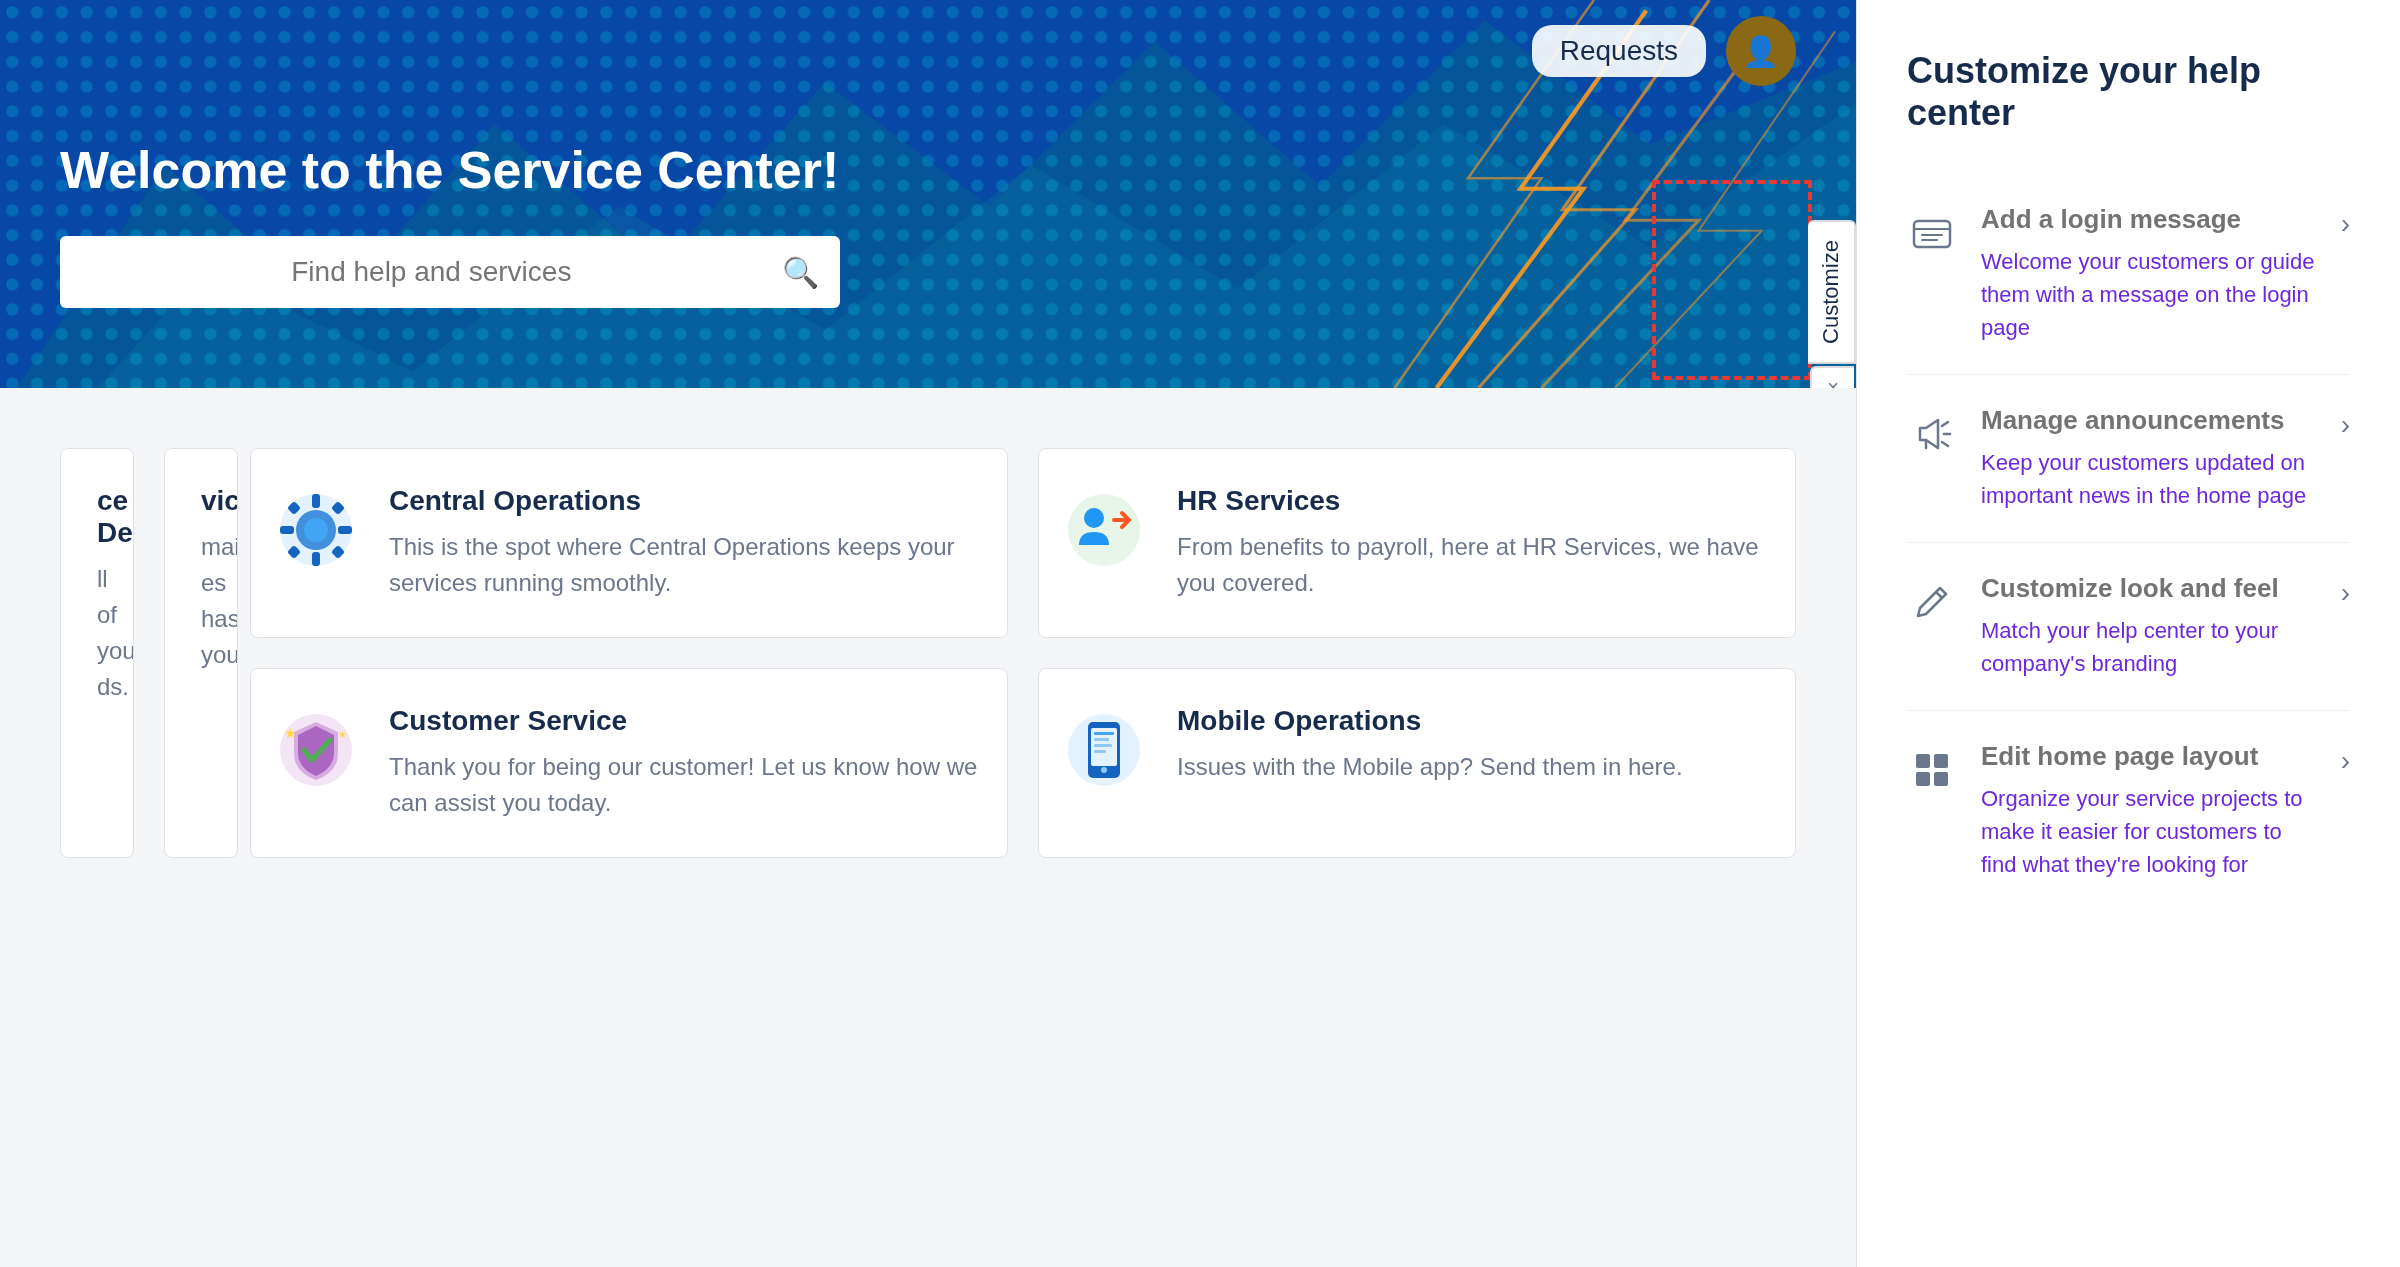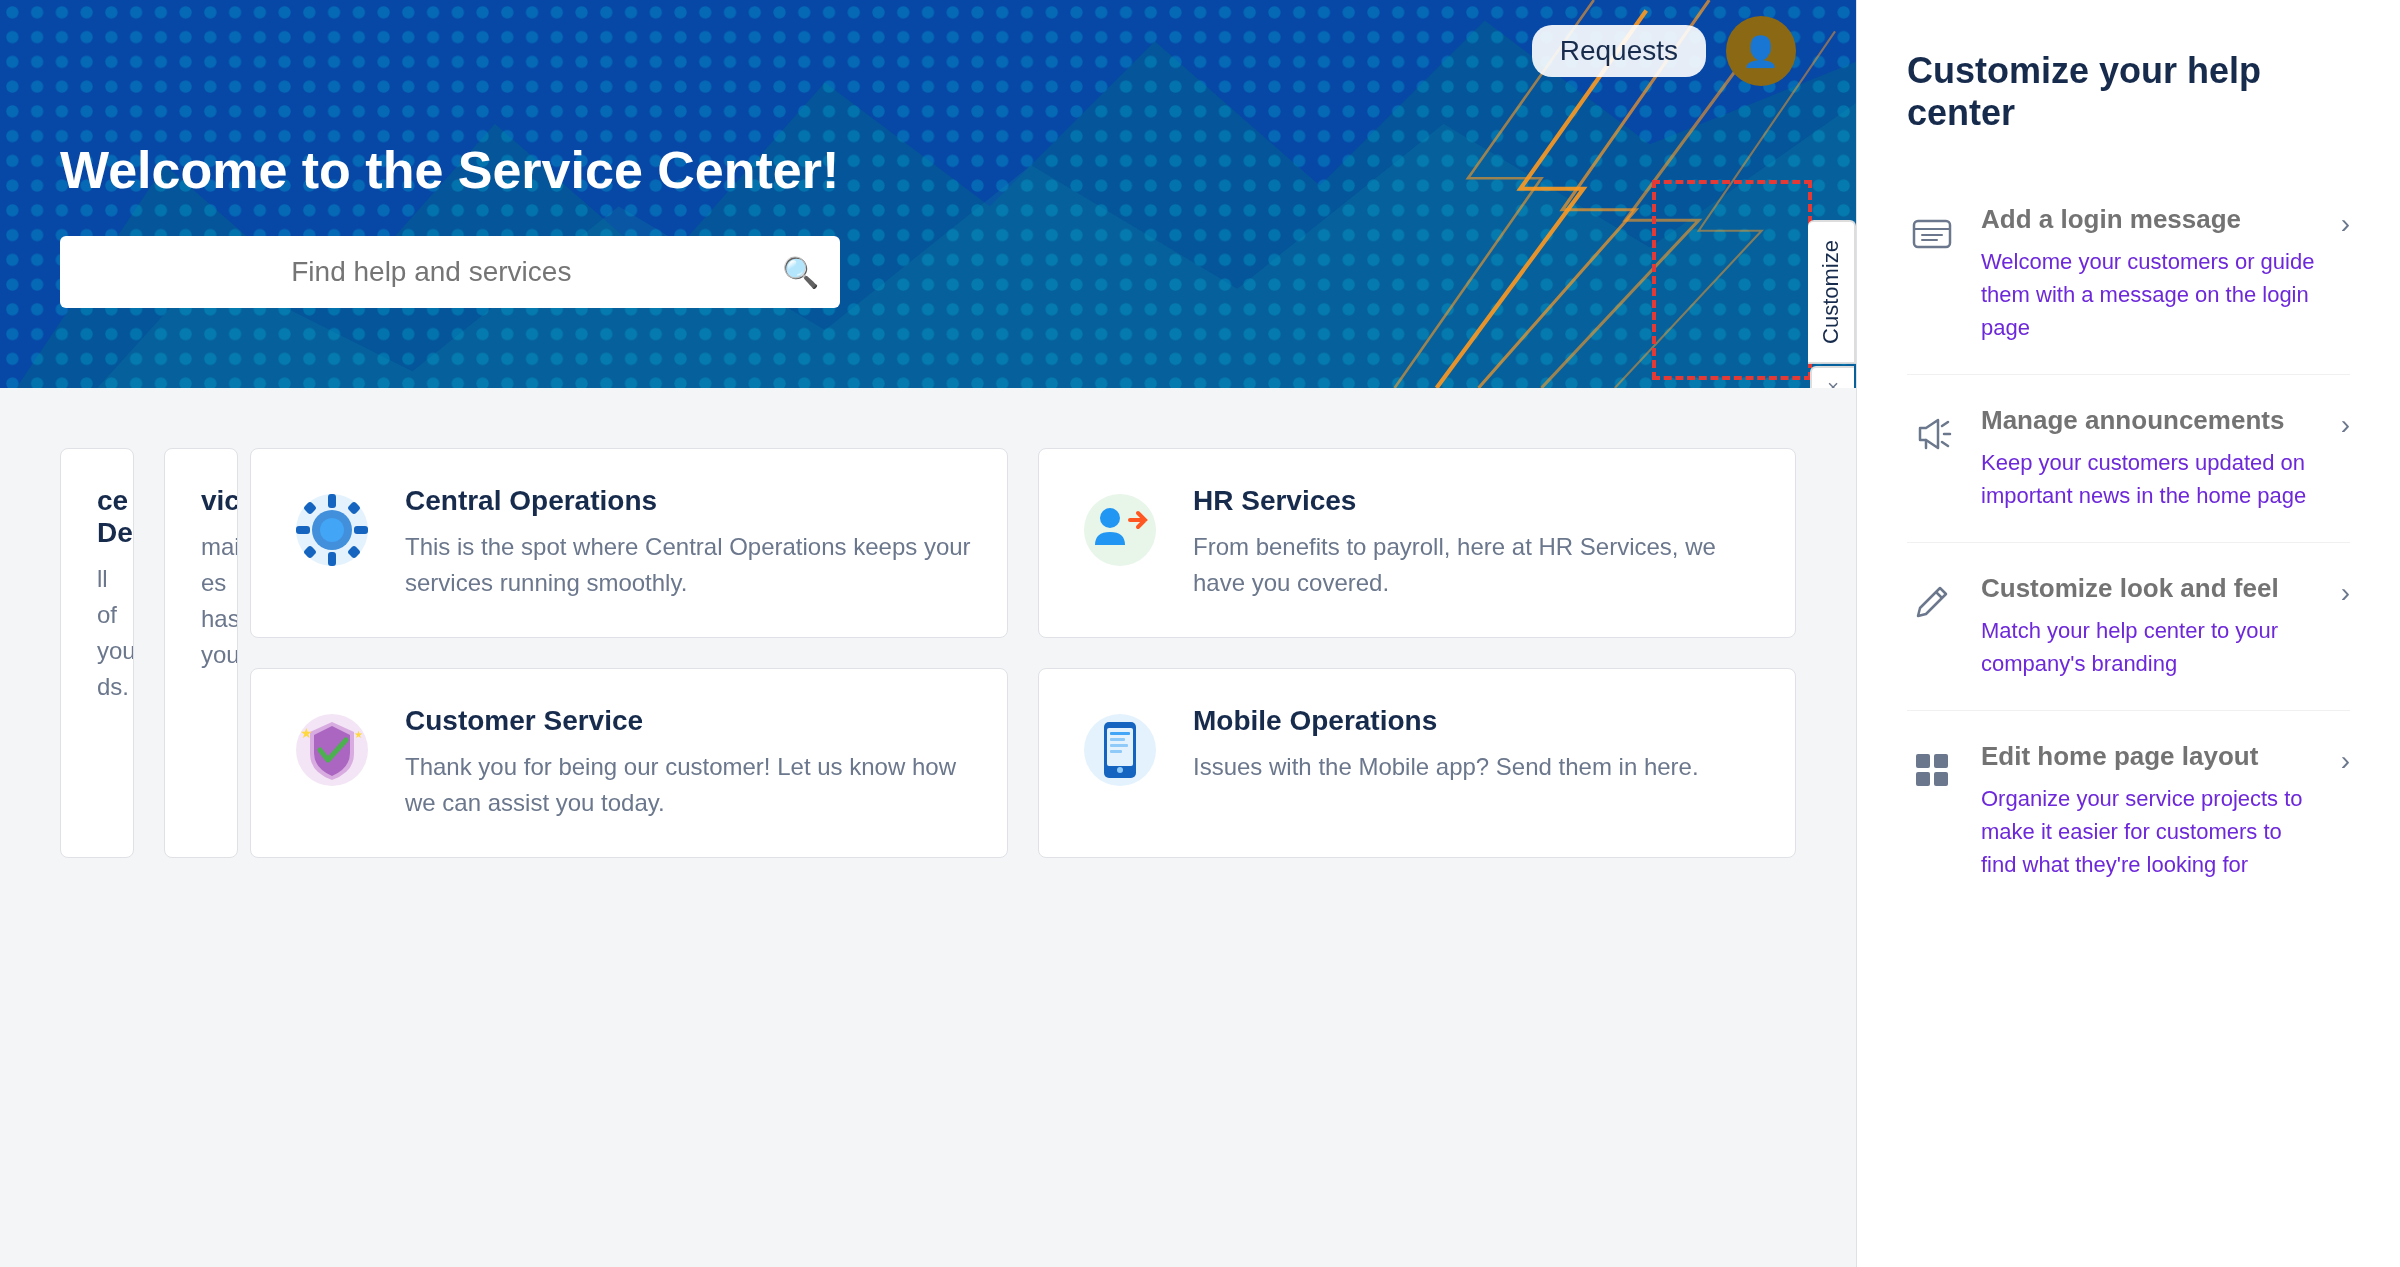--- a/index.html
+++ b/index.html
@@ -153,21 +153,21 @@
     }
     .services-grid {
       display: grid;
       grid-template-columns: repeat(auto-fill, minmax(580px, 1fr));
       gap: 30px;
     }
     .service-card {
       background: white;
       border: 1px solid #dfe1e6;
       border-radius: 8px;
-      padding: 36px 36px;
+      padding: 36px 20px;
       display: flex;
       align-items: flex-start;
       gap: 28px;
       cursor: pointer;
     }
     .service-icon {
       width: 90px;
       height: 90px;
       flex-shrink: 0;
       display: flex;

